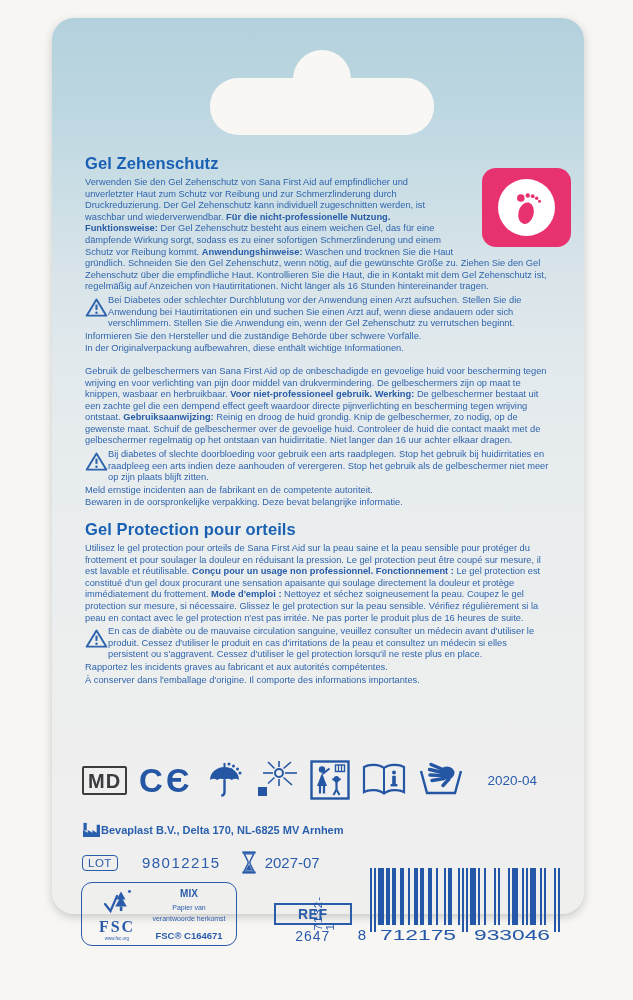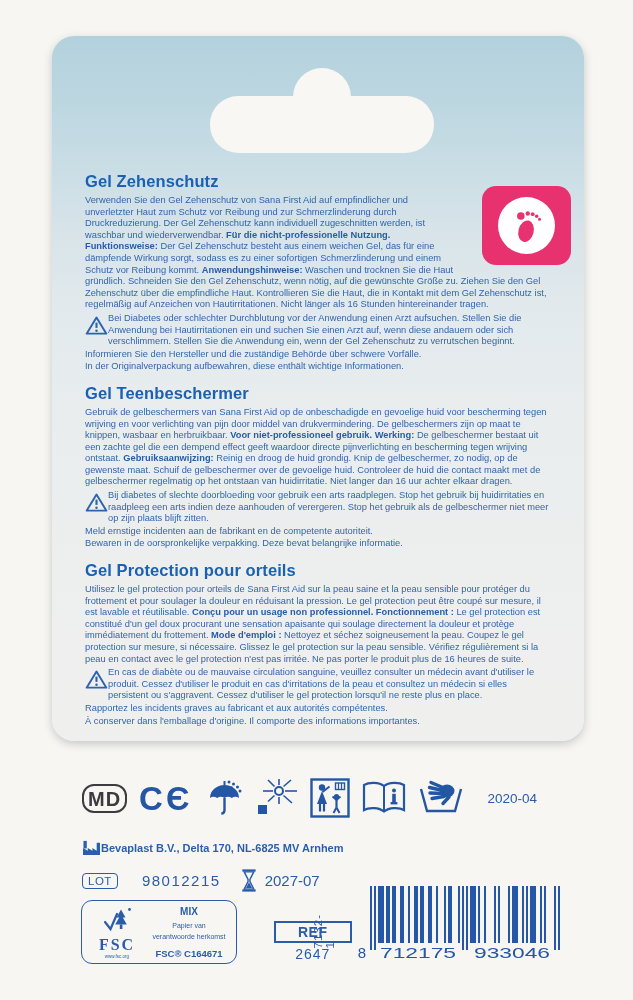--- a/index.html
+++ b/index.html
@@ -2,21 +2,21 @@
 <html><head>
 <meta charset="utf-8">
 <style>
   html,body{margin:0;padding:0;}
   body{
     width:633px;height:1000px;position:relative;overflow:hidden;
     background:#f7f6f3;
     font-family:"Liberation Sans", sans-serif;
   }
   .card{
-    position:absolute;left:52px;top:36px;width:532px;height:705px;
+    position:absolute;left:52px;top:18px;width:532px;height:896px;
     border-radius:22px;
     background:linear-gradient(180deg,
       #b3d1dd 0%, #bdd7e1 10%, #c9dde5 18%, #d8e4e9 28%,
       #e3eaed 40%, #e9edee 55%, #edefee 75%, #efefee 100%);
     box-shadow:0 3px 9px rgba(90,95,100,.30);
   }
   
   .hole-bump{position:absolute;left:241px;top:32px;width:58px;height:48px;
     background:#f8f7f4;border-radius:29px 29px 0 0;}
   .hole-pill{position:absolute;left:158px;top:60px;width:224px;height:57px;
@@ -32,21 +32,21 @@
   h2{margin:0 0 4px 0;font-size:16.5px;font-weight:bold;color:#1a61b4;letter-spacing:.1px;}
   .intro,.warn-text,.note{margin:0;font-size:9.3px;line-height:11.6px;text-align:left;}
   .b{font-weight:bold;color:#275ca7;}
   .badge-spacer{float:right;width:92px;height:74px;}
   .warn{display:flex;gap:0;margin:2px 0 1px 0;}
   .warn svg{flex:none;margin-top:2px;}
   .note{margin-top:1px;}
   
   .symbols-row{position:absolute;left:30px;top:742px;display:flex;align-items:center;gap:11px;color:#2456a4;}
   .md{border:2.5px solid #3b3b40;color:#3b3b40;font-weight:bold;font-size:20px;
-    line-height:1;padding:3px 4px 2px 4px;letter-spacing:1px;border-radius:12px;}
+    line-height:1;padding:3px 4px 2px 4px;letter-spacing:1px;border-radius:2px;}
   .ce{font-size:33px;font-weight:bold;color:#2456a4;letter-spacing:3px;line-height:1;margin:0 1px;}
   .datecode{font-size:13.5px;color:#2b5caa;margin-left:12px;}
   
   .mfr-row{position:absolute;left:30px;top:803px;display:flex;align-items:center;gap:0;
     font-size:11px;font-weight:bold;color:#2a5fae;}
   
   .lot-row{position:absolute;left:30px;top:833px;display:flex;align-items:center;
     font-size:15px;color:#2b5caa;}
   .lot-box{border:1.6px solid #2b5caa;border-radius:4px;font-size:11.5px;font-weight:400;
     padding:1px 5px;margin-right:24px;letter-spacing:.5px;}
@@ -105,21 +105,20 @@
           <line x1="12" y1="7.5" x2="12" y2="13" stroke="#2d63ac" stroke-width="2.2"></line>
           <circle cx="12" cy="16" r="1.3" fill="#2d63ac"></circle>
         </svg>
         <p class="warn-text">Bei Diabetes oder schlechter Durchblutung vor der Anwendung einen Arzt aufsuchen. Stellen Sie die Anwendung bei Hautirritationen ein und suchen Sie einen Arzt auf, wenn diese andauern oder sich verschlimmern. Stellen Sie die Anwendung ein, wenn der Gel Zehenschutz zu verrutschen beginnt.</p>
       </div>
       <p class="note">Informieren Sie den Hersteller und die zuständige Behörde über schwere Vorfälle.</p>
       <p class="note">In der Originalverpackung aufbewahren, diese enthält wichtige Informationen.</p>
     </section>
 
     <section>
-      <h2>Gel Teenbeschermer</h2>
       <p class="intro"><span><span>Gebruik de gelbeschermers van Sana First Aid op de onbeschadigde en gevoelige huid voor bescherming tegen wrijving en voor verlichting van pijn door middel van drukvermindering. De gelbeschermers zijn op maat te knippen, wasbaar en herbruikbaar. </span><span class="b">Voor niet-professioneel gebruik. Werking:</span><span> De gelbeschermer bestaat uit een zachte gel die een dempend effect geeft waardoor directe pijnverlichting en bescherming tegen wrijving ontstaat. </span><span class="b">Gebruiksaanwijzing:</span><span> Reinig en droog de huid grondig. Knip de gelbeschermer, zo nodig, op de gewenste maat. Schuif de gelbeschermer over de gevoelige huid. Controleer de huid die contact maakt met de gelbeschermer regelmatig op het ontstaan van huidirritatie. Niet langer dan 16 uur achter elkaar dragen.</span></span></p>
       <div class="warn">
         <svg width="23" height="21" viewBox="0 0 24 21">
           <path d="M12 2.2 L22.3 19 H1.7 Z" fill="none" stroke="#2d63ac" stroke-width="2" stroke-linejoin="round"></path>
           <line x1="12" y1="7.5" x2="12" y2="13" stroke="#2d63ac" stroke-width="2.2"></line>
           <circle cx="12" cy="16" r="1.3" fill="#2d63ac"></circle>
         </svg>
         <p class="warn-text">Bij diabetes of slechte doorbloeding voor gebruik een arts raadplegen. Stop het gebruik bij huidirritaties en raadpleeg een arts indien deze aanhouden of verergeren. Stop het gebruik als de gelbeschermer niet meer op zijn plaats blijft zitten.</p>
       </div>
       <p class="note">Meld ernstige incidenten aan de fabrikant en de competente autoriteit.</p>

